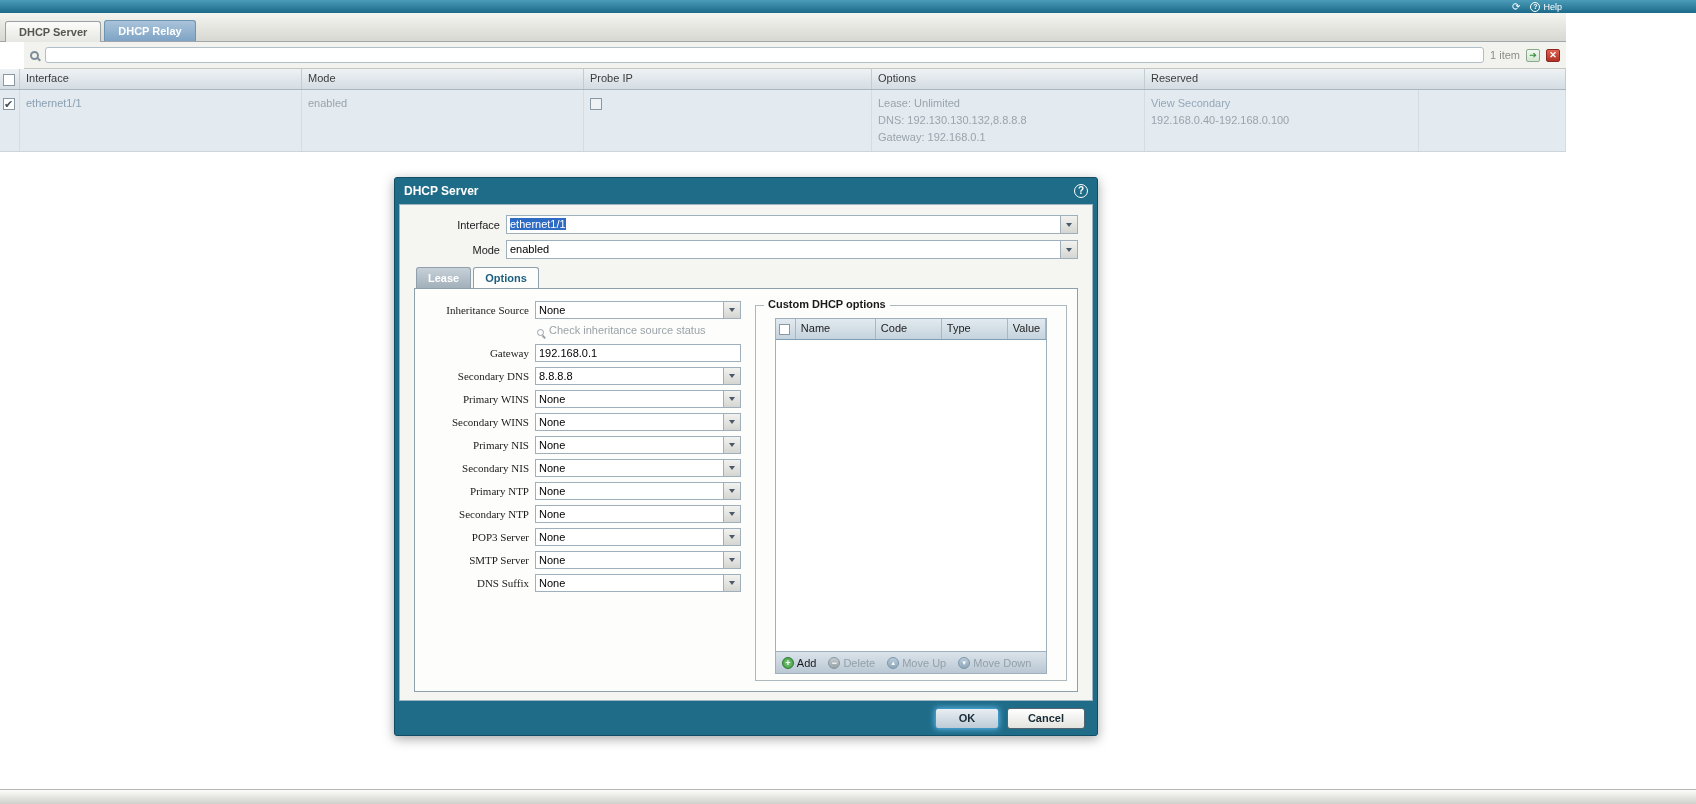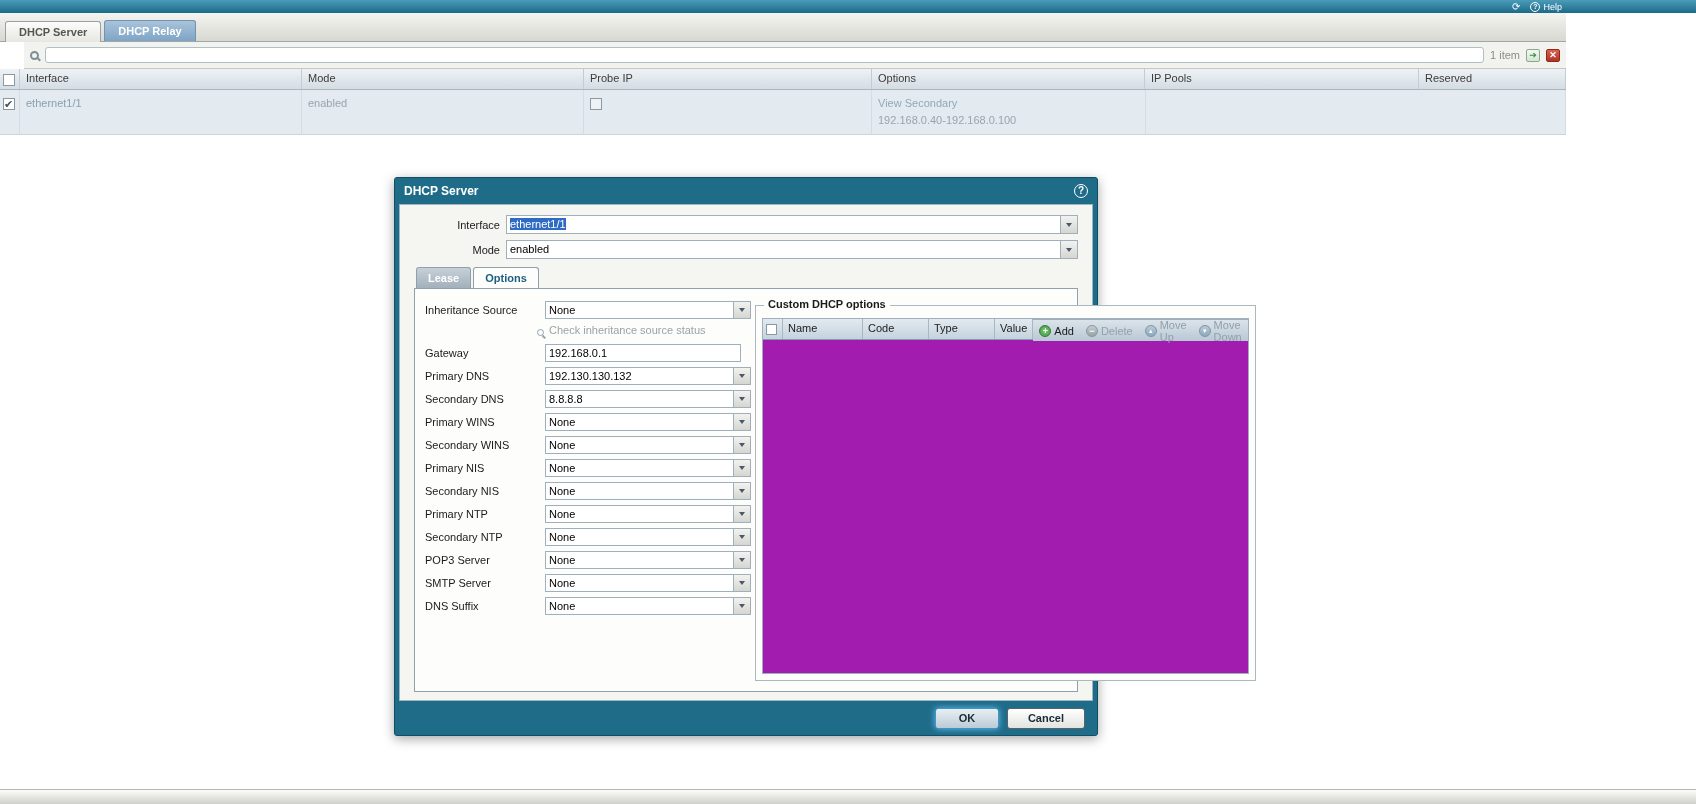--- a/index.html
+++ b/index.html
@@ -66,31 +66,31 @@
 
   .dlg-tabs { display:flex; gap:2px; margin-top:8px; padding-left:2px; }
   .dlg-tab { height:21px; line-height:20px; padding:0 11px; font-weight:bold; border:1px solid #8fa0ac; border-bottom:none; border-radius:3px 3px 0 0; cursor:pointer; }
   .dlg-tab.inactive { background:linear-gradient(#c7d0d7,#a2b0bb); color:#fff; }
   .dlg-tab.active { background:#fdfdfb; color:#1c5e80; position:relative; z-index:2; margin-bottom:-1px; }
 
   .dlg-panel { border:1px solid #8fa0ac; background:#fdfdfb; height:404px; padding:12px 10px 10px; display:flex; }
 
   .opt-form { width:316px; flex:none; }
   .opt-row { display:flex; align-items:center; margin-bottom:5px; }
-  .opt-label { width:104px; flex:none; margin-right:16px; color:#1a1a1a; white-space:nowrap; }
+  .opt-label { width:104px; flex:none; text-align:right; margin-right:6px; color:#1a1a1a; white-space:nowrap;font-family:Liberation Serif, serif; }
   .fld { width:206px; flex:none; }
   .ti { width:206px; height:18px; border:1px solid #9fb0bc; font:11px "Liberation Sans",sans-serif; padding:1px 3px; background:#fff; }
   .combo.fld { height:18px; }
   .check-row { display:flex; align-items:flex-end; gap:5px; margin:1px 0 8px 112px; color:#9aa3a9; cursor:pointer; }
   .mag-sm { position:relative; width:7px; height:7px; border:1.5px solid #97a3ab; border-radius:50%; flex:none; }
   .mag-sm::after { content:""; position:absolute; width:4px; height:1.5px; background:#97a3ab; transform:rotate(45deg); right:-3px; bottom:-2px; }
 
   .custom-group { flex:1; margin-left:14px; margin-top:4px; border:1px solid #acb8be; position:relative; display:flex; flex-direction:column; background:#fdfdfb;align-items:center; }
   .custom-legend { position:absolute; top:-8px; left:8px; background:#fdfdfb; padding:0 4px; font-weight:bold; color:#1a1a1a; }
-  .custom-table { flex:1; margin:12px 6px 6px; border:1px solid #9fb0bc; display:flex; flex-direction:row; background:#a21caf; }
+  .custom-table { flex:1; margin:12px 6px 6px; border:1px solid #9fb0bc; display:flex; flex-direction:column; background:#7f1d1d; }
   .ct-header { display:flex; height:21px; background:linear-gradient(#e2eaf0,#c5d3dd); border-bottom:1px solid #7f9db4; color:#222; }
   .ct-cell { border-right:1px solid #aab6c0; padding:3px 5px; white-space:nowrap; overflow:hidden; }
   .k0{width:20px; flex:none; padding:3px 3px;} .k1{width:80px; flex:none;} .k2{width:66px; flex:none;} .k3{width:66px; flex:none;} .k4{flex:1;}
   .ct-body { flex:1; background:#fff; }
   .ct-footer { height:22px; background:linear-gradient(#dbe3ea,#b9c8d4); border-top:1px solid #9fb0bc; display:flex; align-items:center; gap:12px; padding:0 6px; }
   .tb-btn { display:flex; align-items:center; gap:3px; cursor:pointer; }
   .tb-btn.on { color:#1a1a1a; }
   .tb-btn.off { color:#92a0aa; cursor:default; }
   .icon-circle { width:12px; height:12px; border-radius:50%; color:#fff; font-size:9px; line-height:11px; text-align:center; font-weight:bold; flex:none; }
   .ic-add { background:radial-gradient(#7cc87c,#3e9a3e); border:1px solid #2f7a2f; }
@@ -129,29 +129,33 @@
       <span class="fb-btn fb-arrow">➔</span>
       <span class="fb-btn fb-clear">✕</span>
     </div>
 
     <div class="grid-header">
       <div class="gh-cell c0"><span class="cb"></span></div>
       <div class="gh-cell c1">Interface</div>
       <div class="gh-cell c2">Mode</div>
       <div class="gh-cell c3">Probe IP</div>
       <div class="gh-cell c4">Options</div>
-      <div class="gh-cell c5">IP Pools</div>
       <div class="gh-cell c6">Reserved</div>
     </div>
 
     <div class="grid-row">
       <div class="gr-cell c0"><span class="cb checked"></span></div>
       <div class="gr-cell c1 iface-text">ethernet1/1</div>
       <div class="gr-cell c2">enabled</div>
       <div class="gr-cell c3"><span class="cb dim"></span></div>
+      <div class="gr-cell c4">
+        <div>Lease: Unlimited</div>
+        <div>DNS: 192.130.130.132,8.8.8.8</div>
+        <div>Gateway: 192.168.0.1</div>
+      </div>
       <div class="gr-cell c5">
         <div class="pool-link">View Secondary</div>
         <div>192.168.0.40-192.168.0.100</div>
       </div>
       <div class="gr-cell c6"></div>
     </div>
 
   </div>
 
   <div class="dialog">
@@ -204,29 +208,20 @@
             <span class="mag-sm"></span>
             <span>Check inheritance source status</span>
           </div>
 
           <div class="opt-row">
             <label class="opt-label">Gateway</label>
             <input class="ti" value="192.168.0.1" style="">
           </div>
 
 
-          <div class="opt-row">
-            <label class="opt-label">Primary DNS</label>
-            <div class="combo fld">
-              <input value="192.130.130.132" style="">
-              <span class="combo-trigger">
-                  <span class="arrow-down"></span>
-                </span>
-            </div>
-          </div>
 
           <div class="opt-row">
             <label class="opt-label">Secondary DNS</label>
             <div class="combo fld">
               <input value="8.8.8.8" style="">
               <span class="combo-trigger">
                   <span class="arrow-down"></span>
                 </span>
             </div>
           </div>

